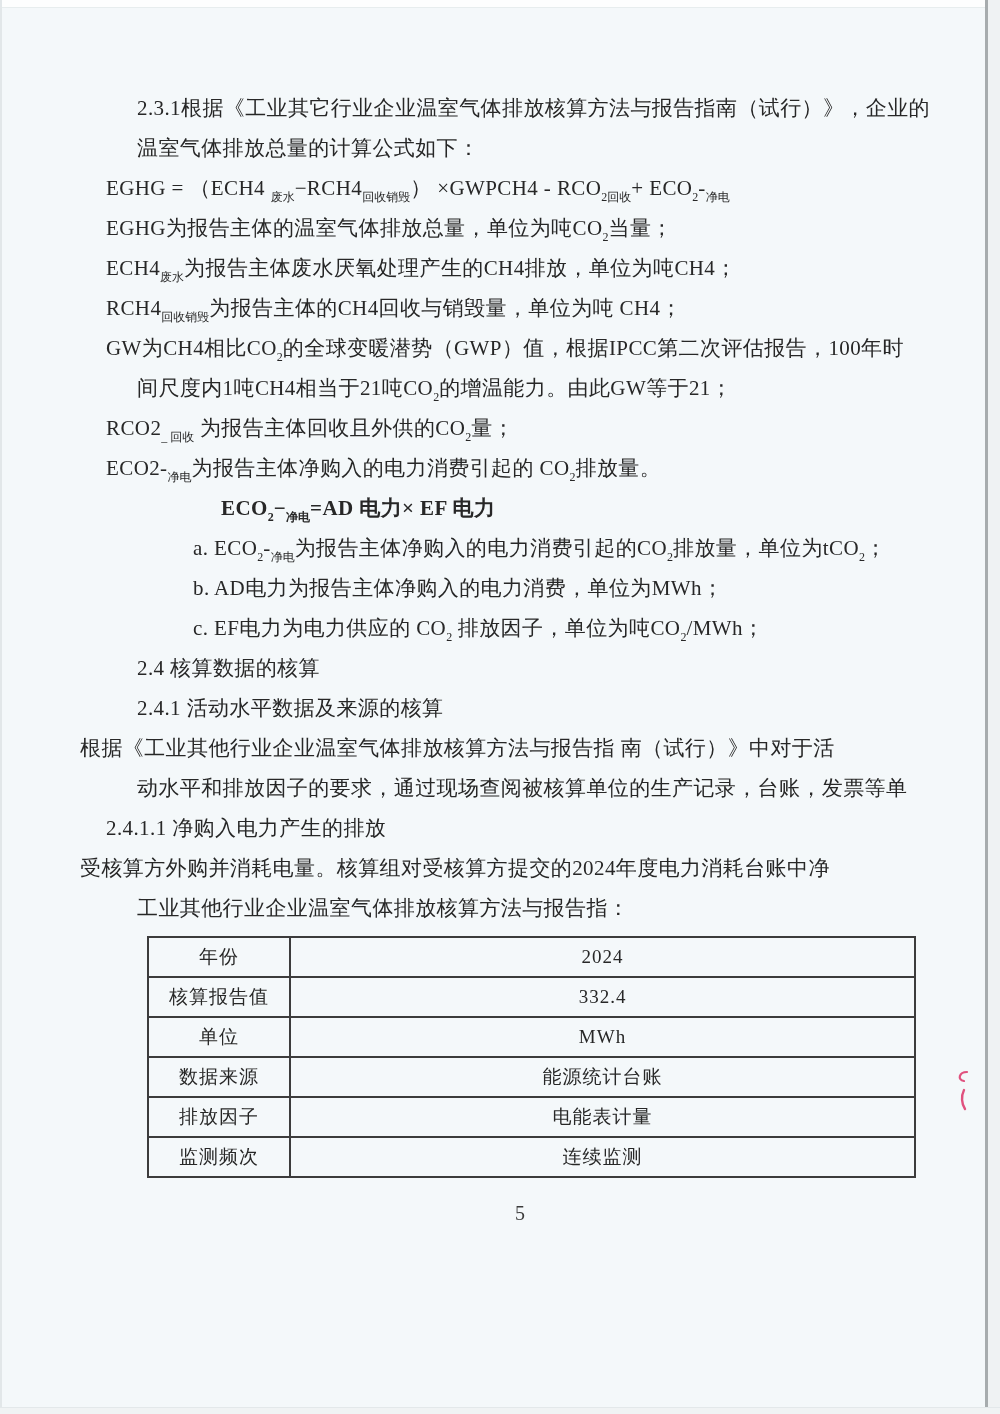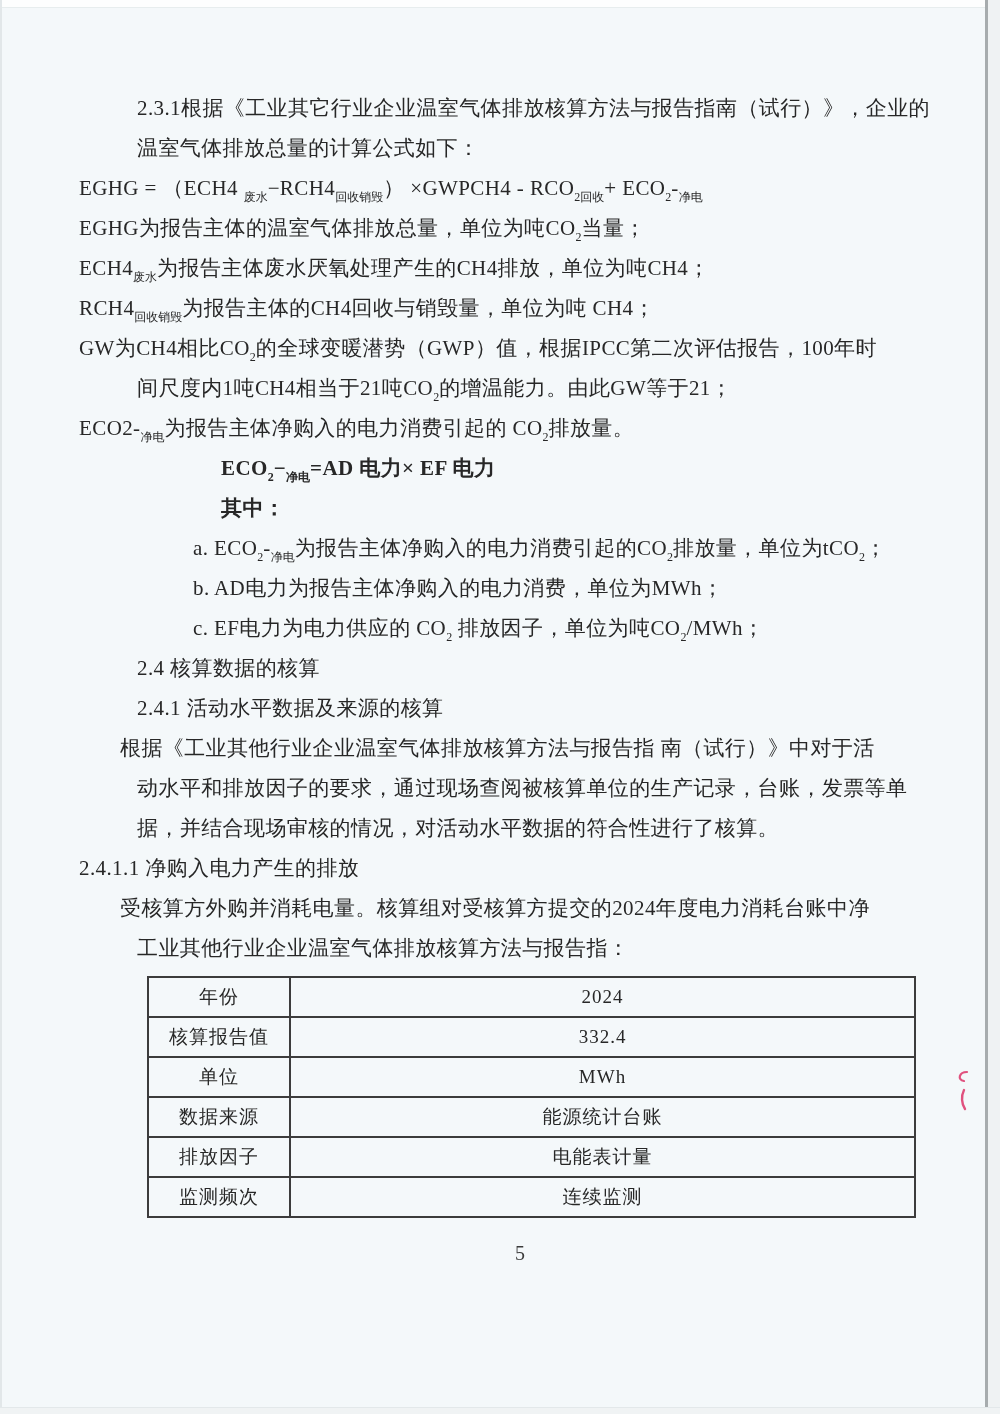--- a/index.html
+++ b/index.html
@@ -17,22 +17,22 @@
   .edge-bottom{position:absolute;left:0;top:1407px;width:1000px;height:7px;background:#f0f3f4;border-top:1px solid #e3e8ea;}
 
   .doc{position:absolute;left:0;top:0;width:1000px;padding-top:88px;}
   .line{
     height:40px;line-height:40px;white-space:nowrap;
     font-size:21px;letter-spacing:0.4px;
   }
   .sub{font-size:12px;vertical-align:-6px;letter-spacing:0;}
   
   .l0{padding-left:137px;}
-  .l1{padding-left:79px;}
-  .l1i{padding-left:120px;}
+  .l1{padding-left:106px;}
+  .l1i{padding-left:80px;}
   .l2{padding-left:193px;}
   .l3{padding-left:221px;font-weight:bold;}
 
   .info-table{
     border-collapse:collapse;
     margin:8px 0 0 147px;
     width:769px;
     table-layout:fixed;
     background:transparent;
   }
@@ -65,31 +65,30 @@
 <div class="doc">
   <div>
       <div class="line l0"><span>2.3.1根据《工业其它行业企业温室气体排放核算方法与报告指南（试行）》，企业的</span></div>
       <div class="line l0"><span>温室气体排放总量的计算公式如下：</span></div>
       <div class="line l1"><span>EGHG = （ECH4 </span><span class="sub">废水</span><span>−RCH4</span><span class="sub">回收销毁</span><span>） ×GWPCH4 - RCO</span><span class="sub">2回收</span><span>+ ECO</span><span class="sub">2</span><span>-</span><span class="sub">净电</span></div>
       <div class="line l1"><span>EGHG为报告主体的温室气体排放总量，单位为吨CO</span><span class="sub">2</span><span>当量；</span></div>
       <div class="line l1"><span>ECH4</span><span class="sub">废水</span><span>为报告主体废水厌氧处理产生的CH4排放，单位为吨CH4；</span></div>
       <div class="line l1"><span>RCH4</span><span class="sub">回收销毁</span><span>为报告主体的CH4回收与销毁量，单位为吨 CH4；</span></div>
       <div class="line l1"><span>GW为CH4相比CO</span><span class="sub">2</span><span>的全球变暖潜势（GWP）值，根据IPCC第二次评估报告，100年时</span></div>
       <div class="line l0"><span>间尺度内1吨CH4相当于21吨CO</span><span class="sub">2</span><span>的增温能力。由此GW等于21；</span></div>
+      <div class="line l1"><span>RCO2</span><span class="sub">_ 回收</span><span>  为报告主体回收且外供的CO</span><span class="sub">2</span><span>量；</span></div>
       <div class="line l1"><span>ECO2-</span><span class="sub">净电</span><span>为报告主体净购入的电力消费引起的 CO</span><span class="sub">2</span><span>排放量。</span></div>
       <div class="line l3"><span>ECO</span><span class="sub">2</span><span>−</span><span class="sub">净电</span><span>=AD 电力×  EF 电力</span></div>
-      <div class="line l3"><span>其中：</span></div>
       <div class="line l2"><span>a.  ECO</span><span class="sub">2</span><span>-</span><span class="sub">净电</span><span>为报告主体净购入的电力消费引起的CO</span><span class="sub">2</span><span>排放量，单位为tCO</span><span class="sub">2</span><span>；</span></div>
       <div class="line l2"><span>b.  AD电力为报告主体净购入的电力消费，单位为MWh；</span></div>
       <div class="line l2"><span>c.  EF电力为电力供应的 CO</span><span class="sub">2</span><span> 排放因子，单位为吨CO</span><span class="sub">2</span><span>/MWh；</span></div>
       <div class="line l0"><span>2.4 核算数据的核算</span></div>
       <div class="line l0"><span>2.4.1 活动水平数据及来源的核算</span></div>
       <div class="line l1i"><span>根据《工业其他行业企业温室气体排放核算方法与报告指 南（试行）》中对于活</span></div>
       <div class="line l0"><span>动水平和排放因子的要求，通过现场查阅被核算单位的生产记录，台账，发票等单</span></div>
-      <div class="line l0"><span>据，并结合现场审核的情况，对活动水平数据的符合性进行了核算。</span></div>
       <div class="line l1"><span>2.4.1.1 净购入电力产生的排放</span></div>
       <div class="line l1i"><span>受核算方外购并消耗电量。核算组对受核算方提交的2024年度电力消耗台账中净</span></div>
       <div class="line l0"><span>工业其他行业企业温室气体排放核算方法与报告指：</span></div>
     </div>
 
   <table class="info-table">
     <tbody>
         <tr>
           <td class="label">年份</td>
           <td class="value">2024</td>

